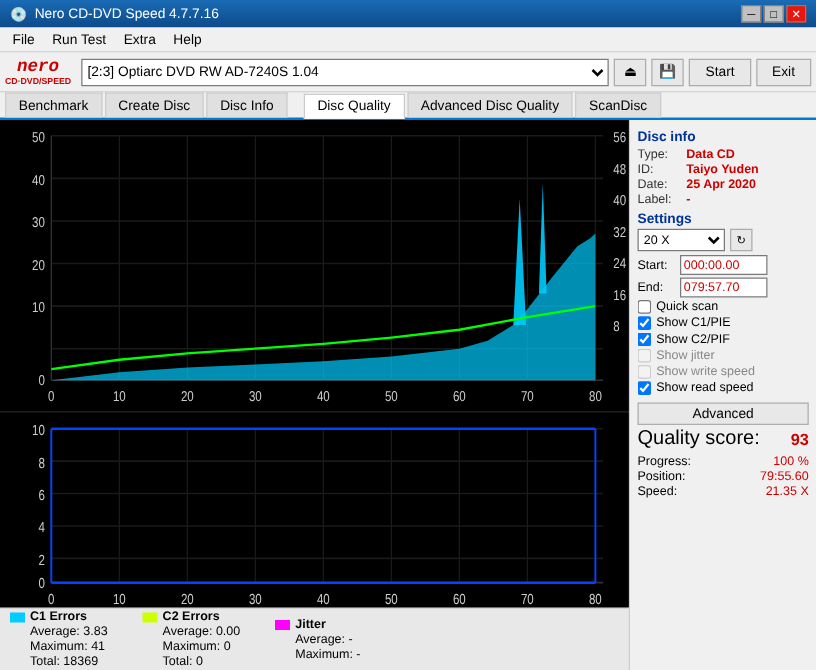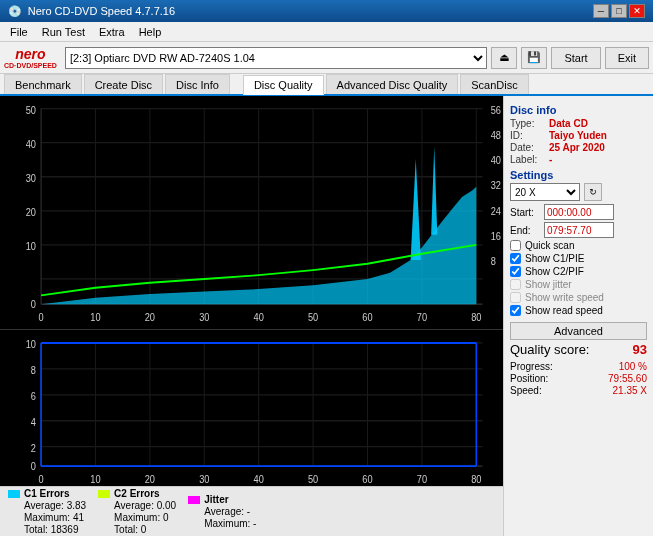--- a/index.html
+++ b/index.html
@@ -12,21 +12,21 @@
     .title-btn { width: 16px; height: 14px; background: #c0c0c0; border: 1px solid #808080; display: flex; align-items: center; justify-content: center; font-size: 9px; cursor: pointer; color: black; }
     .title-btn.close { background: #e8160c; color: white; }
     
     
     .menu-bar { background: #f0f0f0; border-bottom: 1px solid #ccc; height: 20px; display: flex; align-items: center; padding: 0 4px; gap: 2px; }
     .menu-item { padding: 1px 6px; font-size: 11px; cursor: pointer; }
     
     
     .toolbar { background: #f0f0f0; border-bottom: 1px solid #ccc; height: 32px; display: flex; align-items: center; padding: 2px 4px; gap: 4px; }
     .toolbar-logo { display: flex; flex-direction: column; align-items: center; margin-right: 4px; }
-    .logo-nero { color: #cc0000; font-weight: bold; font-size: 14px; font-style: italic; }
+    .logo-nero { color: #cc0000; font-weight: bold; font-size: 14px; font-style: italic; font-family: Liberation Mono, monospace; }
     .logo-sub { color: #cc0000; font-size: 7px; font-weight: bold; }
     .drive-select { flex: 1; height: 22px; border: 1px solid #7a7a7a; background: white; font-size: 11px; }
     .toolbar-icon-btn { width: 26px; height: 22px; border: 1px solid #adadad; background: #e8e8e8; display: flex; align-items: center; justify-content: center; cursor: pointer; }
     .start-btn { padding: 2px 12px; height: 22px; border: 1px solid #adadad; background: #e8e8e8; cursor: pointer; font-size: 11px; }
     .exit-btn { padding: 2px 12px; height: 22px; border: 1px solid #adadad; background: #e8e8e8; cursor: pointer; font-size: 11px; }
     
     
     .tabs { background: #f0f0f0; border-bottom: 2px solid #0078d4; height: 22px; display: flex; align-items: flex-end; padding: 0 4px; gap: 2px; }
     .tab { padding: 2px 10px; border: 1px solid #ccc; border-bottom: none; background: #e0e0e0; cursor: pointer; font-size: 11px; height: 20px; display: flex; align-items: center; }
     .tab.active { background: white; border-bottom: 1px solid white; margin-bottom: -1px; color: black; font-weight: normal; margin-left: 11px; }
@@ -37,21 +37,21 @@
     
     .charts-area { flex: 1; background: black; position: relative; display: flex; flex-direction: column; }
     
     
     .chart1 { flex: 3; position: relative; border-bottom: 1px solid #333; }
     
     
     .chart2 { flex: 2; position: relative; }
     
     
-    .legend { background: #e8e8e8; border-top: 1px solid #ccc; height: 50px; display: flex; align-items: center; padding: 2px 8px; gap: 12px; }
+    .legend { background: #e8e8e8; border-top: 1px solid #ccc; height: 50px; display: flex; align-items: center; padding: 2px 8px; gap: 28px; }
     .legend-item { display: flex; flex-direction: column; gap: 1px; }
     .legend-header { display: flex; align-items: center; gap: 4px; font-size: 10px; font-weight: bold; }
     .legend-color { width: 12px; height: 8px; }
     .legend-stats { font-size: 10px; padding-left: 16px; }
     
     
     .right-panel { width: 150px; background: #f0f0f0; border-left: 1px solid #ccc; padding: 4px 6px; overflow-y: auto; }
     
     .panel-section-title { font-size: 11px; font-weight: bold; color: #003399; margin-bottom: 2px; margin-top: 4px; }
     .info-row { display: flex; gap: 4px; margin-bottom: 1px; }
@@ -67,21 +67,21 @@
     .field-input { width: 70px; height: 16px; border: 1px solid #7a7a7a; font-size: 10px; padding: 1px 2px; background: white; color: #cc0000; }
     
     .checkbox-row { display: flex; align-items: center; gap: 4px; margin-bottom: 2px; }
     .checkbox-row input[type=checkbox] { width: 11px; height: 11px; }
     .checkbox-label { font-size: 10px; }
     .checkbox-label.disabled { color: #888; }
     
     .advanced-btn { width: 100%; padding: 2px; border: 1px solid #adadad; background: #e8e8e8; cursor: pointer; font-size: 11px; margin-top: 4px; margin-bottom: 0; }
     
     .quality-row { display: flex; justify-content: space-between; align-items: center; margin-top: 2px; }
-    .quality-label { font-size: 13px; }
+    .quality-label { font-size: 16px; }
     .quality-value { font-size: 13px; font-weight: bold; color: #cc0000; }
     
     .progress-section { margin-top: 4px; }
     .progress-row { display: flex; justify-content: space-between; margin-bottom: 1px; }
     .progress-label { font-size: 10px; }
     .progress-value { font-size: 10px; color: #cc0000; }
   </style>
 </head>
 <body>
 

